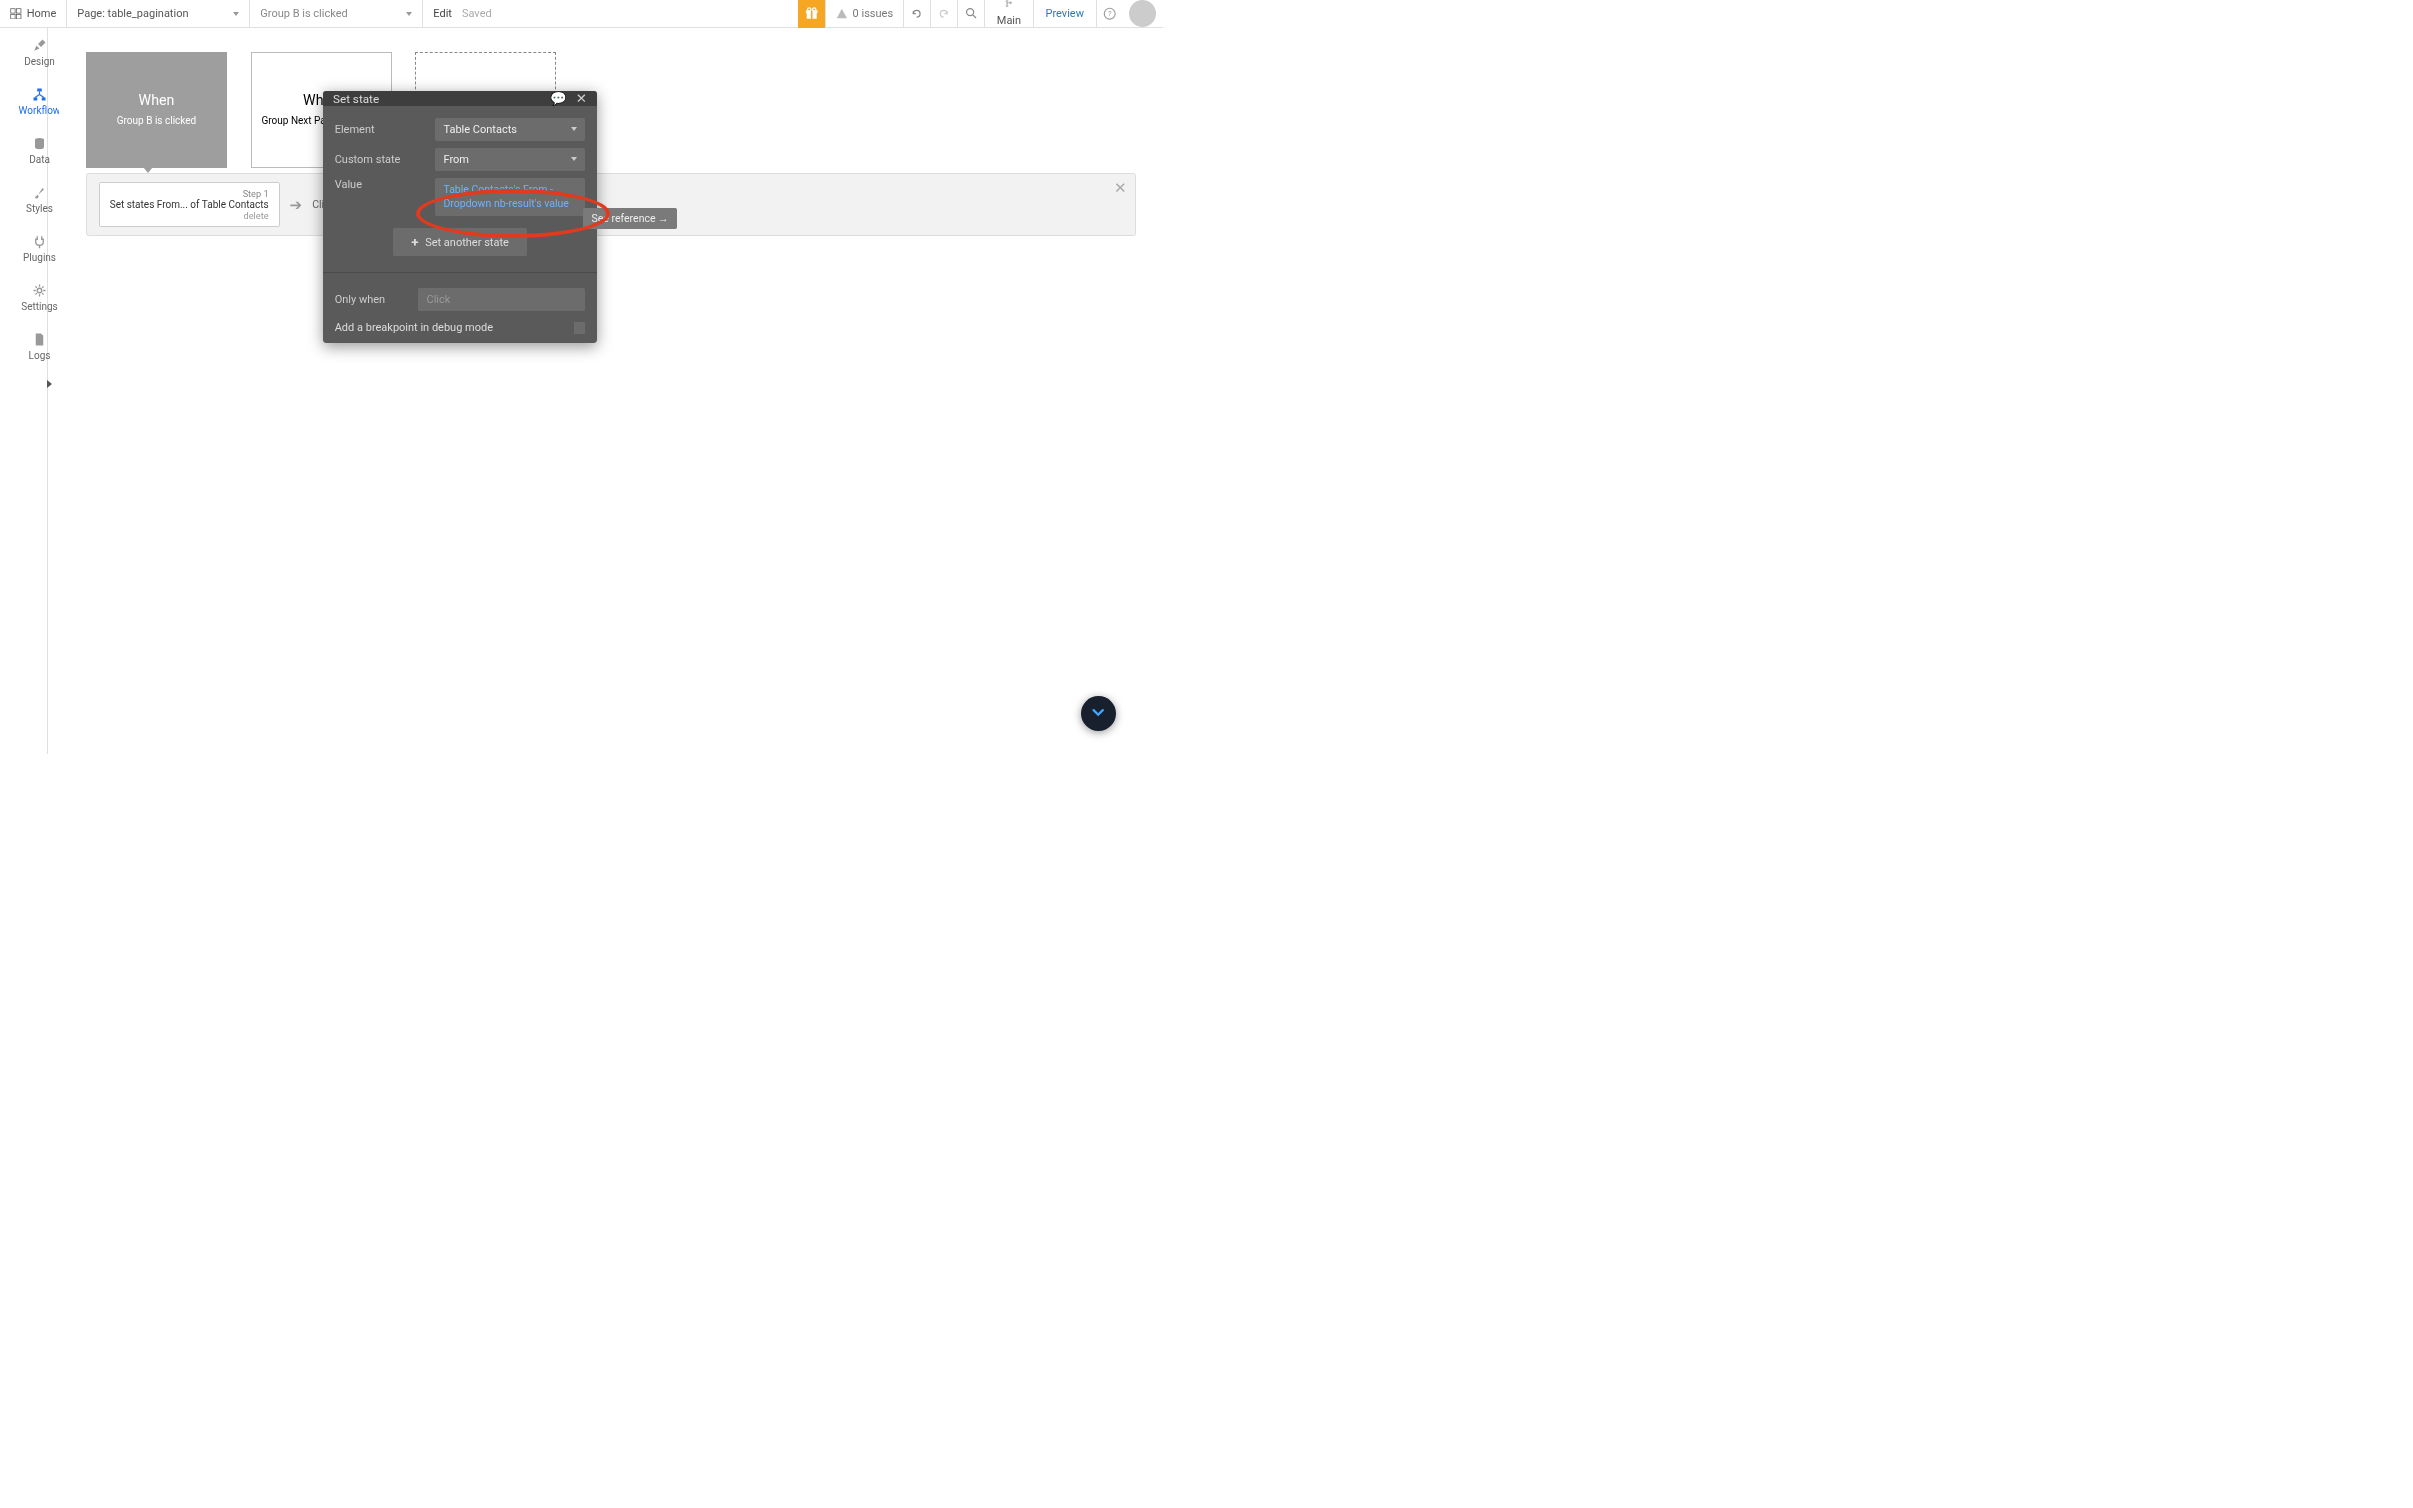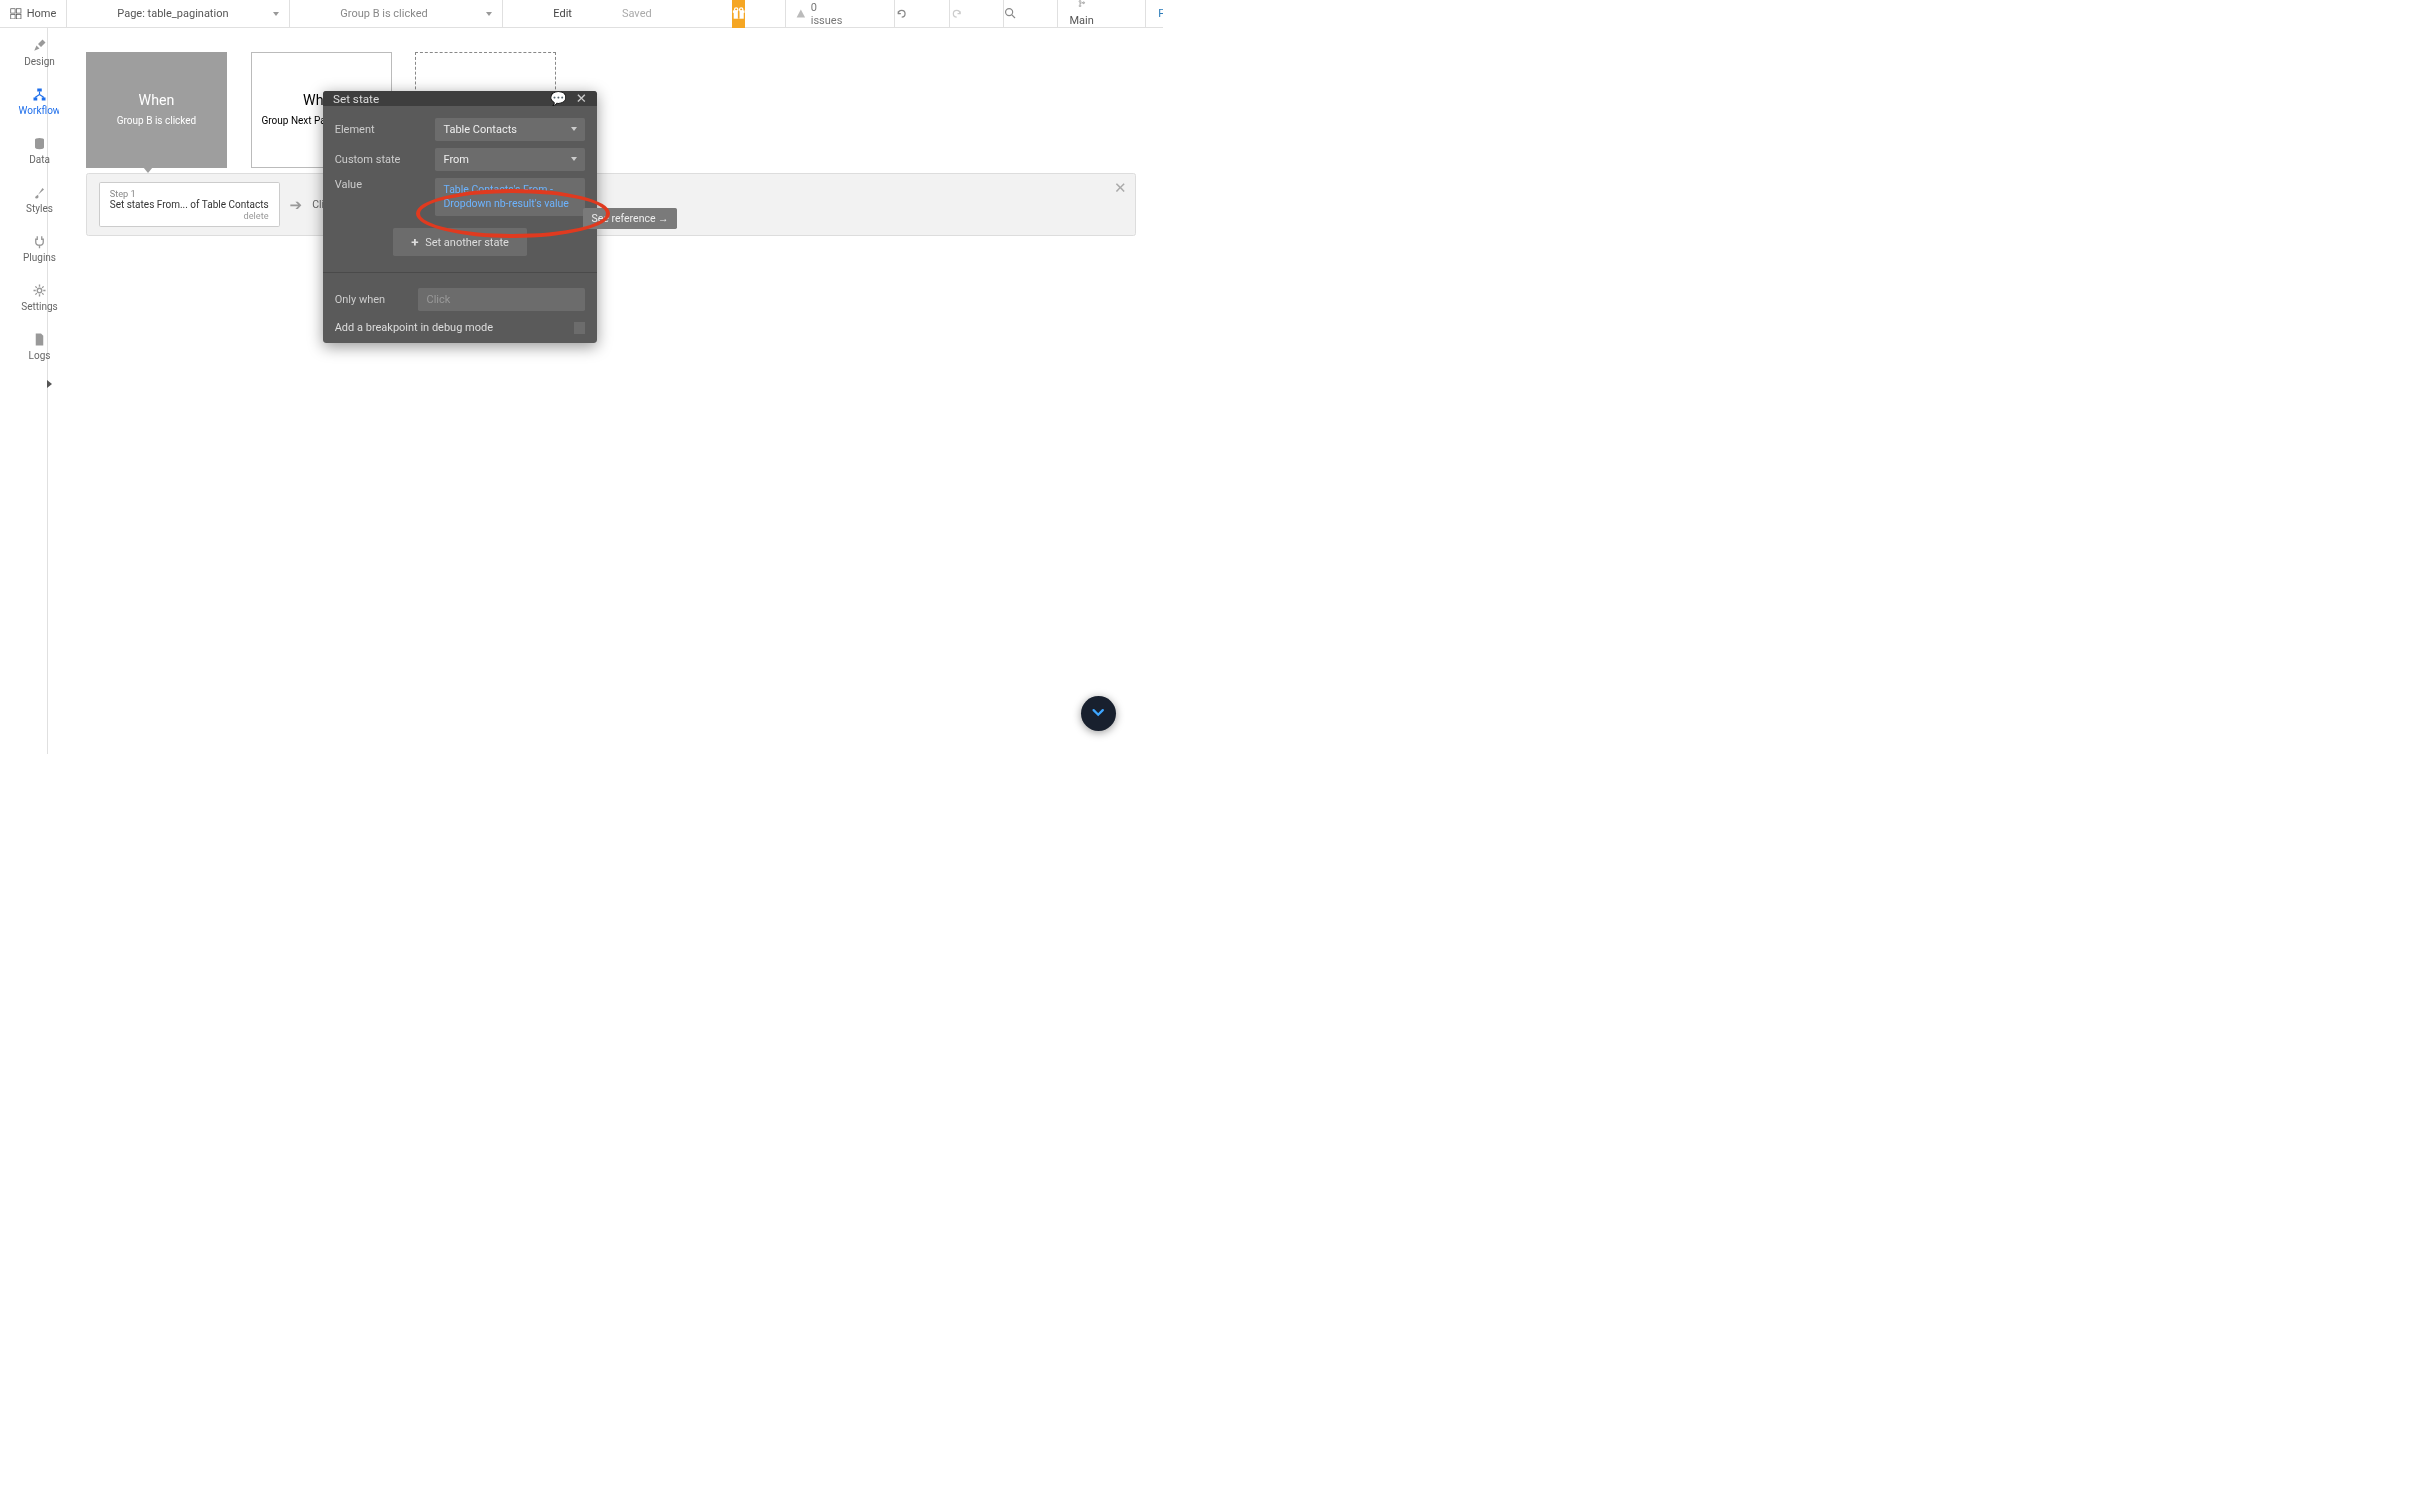--- a/index.html
+++ b/index.html
@@ -1,19 +1,19 @@
 <!DOCTYPE html>
 <html style="font-size:13.4px"><head>
 <meta charset="utf-8">
 <style>
 * { margin:0; padding:0; box-sizing:border-box; font-family:-apple-system,BlinkMacSystemFont,"Segoe UI",Roboto,sans-serif; }
 body { width:1163px; height:754px; background:#fff; overflow:hidden; position:relative; }
 
 
-.topbar { height:28px; display:flex; align-items:center; border-bottom:0.8px solid #e0e0e0; font-size:11px; color:#555;gap:40px; }
+.topbar { height:28px; display:flex; align-items:center; border-bottom:0.8px solid #e0e0e0; font-size:11px; color:#555; }
 .home-btn { display:flex; align-items:center; gap:5px; padding:0 10px; height:100%; border-right:0.8px solid #e0e0e0; cursor:pointer; }
 .home-btn svg { width:11.7px; height:11.7px; }
 .page-dd { display:flex; align-items:center; padding:0 10px; height:100%; border-right:0.8px solid #e0e0e0; min-width:183px; justify-content:space-between; cursor:pointer; }
 .event-dd { display:flex; align-items:center; padding:0 10px; height:100%; border-right:0.8px solid #e0e0e0; min-width:173px; justify-content:space-between; cursor:pointer; color:#888; }
 .edit-lbl { padding:0 10px; color:#444; }
 .saved-lbl { color:#aaa; }
 .spacer { flex:1; }
 .gift-btn { width:27px; height:28px; background:#f5a623; display:flex; align-items:center; justify-content:center; cursor:pointer; }
 .gift-btn svg { width:13.4px; height:13.4px; fill:#fff; }
 .issues-btn { display:flex; align-items:center; gap:5px; padding:0 10px; height:100%; border-left:0.8px solid #e0e0e0; cursor:pointer; color:#777; }
@@ -34,21 +34,21 @@
 .canvas { position:absolute; left:59px; right:0; top:28px; bottom:0; background:#fff; overflow:hidden; }
 .events-row { display:flex; gap:23.5px; padding:23.5px 0 0 27px; }
 .event-card { width:141px; height:116px; border:0.8px solid #bbb; display:flex; flex-direction:column; align-items:center; justify-content:center; padding:8.4px; text-align:center; cursor:pointer; }
 .event-card.selected { background:#9e9e9e; border-color:#9e9e9e; color:#fff; }
 .event-card .when { font-size:14.2px; margin-bottom:6.7px; }
 .event-card .desc { font-size:10px; line-height:1.3; }
 .event-card.dashed { border:0.8px dashed #888; }
 .event-arrow-down { margin-left:84px; margin-top:-0.8px; width:0; height:0; border-left:5px solid transparent; border-right:5px solid transparent; border-top:6.7px solid #9e9e9e; }
 
 .steps-bar { margin:0 27px 0 27px; background:#f2f2f2; border:0.8px solid #ddd; border-radius:2.5px; padding:8.4px 11.7px; display:flex; align-items:center; gap:10px; position:relative; }
-.step-card { background:#fff; border:0.8px solid #ccc; border-radius:1.7px; padding:5px 10px; min-width:174px; display:flex; flex-direction:column; cursor:pointer; }
+.step-card { background:#fff; border:0.8px solid #ccc; border-radius:1.7px; padding:5px 10px; min-width:174px; display:flex; flex-direction:column; cursor:pointer;align-items:flex-end; }
 .step-num { font-size:9.2px; color:#888; }
 .step-txt { font-size:10px; color:#333; }
 .step-del { font-size:9.2px; color:#999; text-align:right; }
 .step-arrow { color:#999; font-size:15px; }
 .steps-close { position:absolute; right:8.4px; top:5px; color:#aaa; font-size:15px; cursor:pointer; }
 
 
 .panel { position:absolute; left:323px; top:91px; width:274px; background:#5a5a5a; color:#ddd; border-radius:3.4px; box-shadow:0 3.4px 15px rgba(0,0,0,.4); font-size:11px; z-index:50; }
 .panel-head { background:#3e3e3e; padding:0 10px; display:flex; align-items:center; justify-content:space-between; border-radius:3.4px 3.4px 0 0; }
 .panel-title { font-size:11.7px; }

